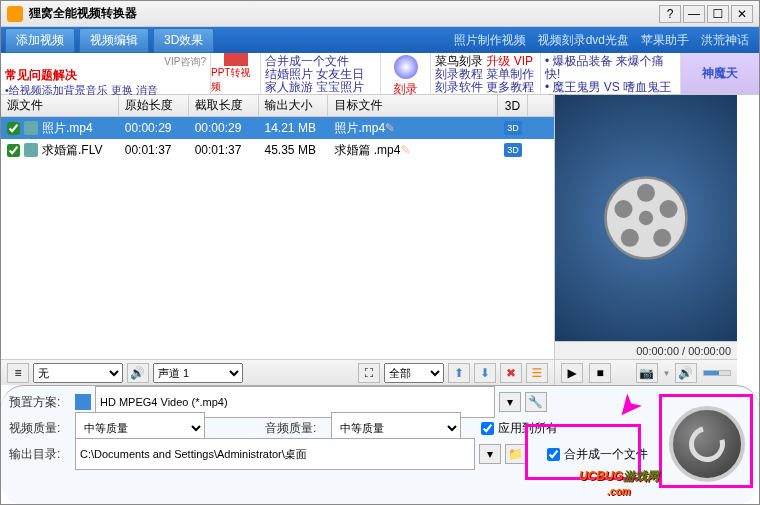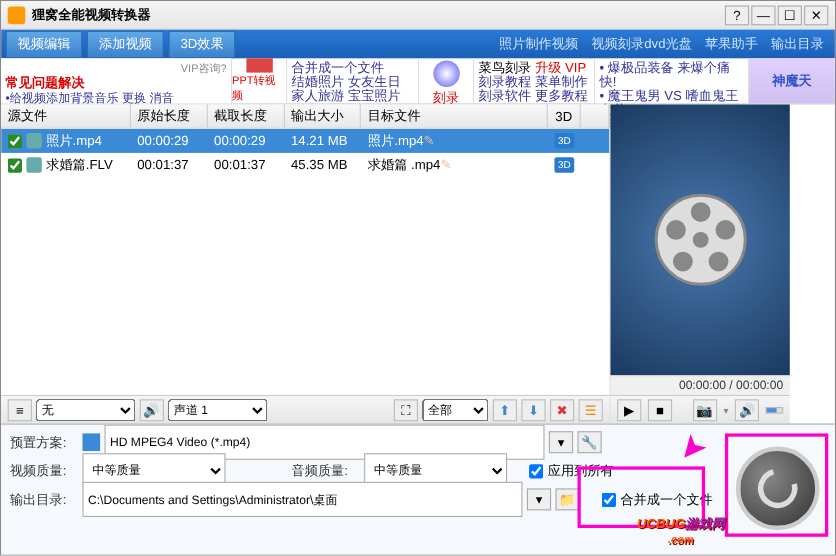--- a/index.html
+++ b/index.html
@@ -36,66 +36,66 @@
 .row { height: 22px; display: flex; align-items: center; }
 .row.sel { background: #3a8ad8; color: #fff; }
 .row .cell { padding: 0 6px; display: flex; align-items: center; }
 .row .chk { margin-right: 4px; accent-color: #2a8a2a; }
 .row .ico { width: 14px; height: 14px; background: #6aa; margin-right: 4px; border-radius: 2px; }
 .row .pencil { width: 14px; height: 14px; color: #eb9; }
 .row .badge3d { width: 22px; height: 14px; background: #2a7ad0; color: #fff; font-size: 9px; display: flex; align-items: center; justify-content: center; border-radius: 2px; }
 .listfoot { height: 26px; background: linear-gradient(#f5f5f5,#e6e6e6); border-top: 1px solid #ccc; display: flex; align-items: center; padding: 0 6px; gap: 4px; }
 .listfoot select, .listfoot .sel { height: 20px; font-size: 11px; }
 .listfoot .iconbtn { width: 22px; height: 20px; border: 1px solid #bbb; background: #eee; display: flex; align-items: center; justify-content: center; cursor: pointer; }
-.preview { width: 163px; display: flex; flex-direction: column; }
+.preview { width: 182px; display: flex; flex-direction: column; }
 .vidarea { flex: 1; background: radial-gradient(circle at center,#4a7ab0,#1a3a60); display: flex; align-items: center; justify-content: center; }
 .reel { width: 90px; height: 90px; }
 .timebar { height: 18px; background: #f0f0f0; border-top: 1px solid #ccc; display: flex; align-items: center; justify-content: flex-end; padding: 0 6px; font-size: 11px; color: #333; }
 .pvfoot { height: 26px; background: linear-gradient(#f5f5f5,#e6e6e6); border-top: 1px solid #ccc; display: flex; align-items: center; padding: 0 6px; gap: 6px; }
 .pvfoot .iconbtn { width: 22px; height: 20px; border: 1px solid #bbb; background: #eee; display: flex; align-items: center; justify-content: center; cursor: pointer; }
 .pvfoot .vol { flex: 1; height: 6px; background: #ddd; border: 1px solid #bbb; position: relative; }
 .pvfoot .vol .fill { position: absolute; left: 0; top: 0; bottom: 0; width: 60%; background: #4a90d8; }
-.bottompane { border-top: 1px solid #aaa; padding: 4px 8px; background: #f5f9fd; height: 120px; position: relative; }
+.bottompane { border-top: 1px solid #aaa; padding: 4px 8px; background: #f5f9fd; height: 120px; position: relative; border-radius: 23px; }
 .formrow { display: flex; align-items: center; height: 24px; margin-bottom: 2px; }
 .formrow .lbl { width: 66px; color: #333; }
 .formrow input[type=text], .formrow select { height: 32px; border: 1px solid #aaa; padding: 0 4px; font-size: 11px; background: #fff; }
 .formrow .wide { width: 400px; }
 .formrow .med { width: 130px; }
 .formrow .toolbtn { width: 22px; height: 20px; border: 1px solid #aaa; background: #eee; margin-left: 4px; cursor: pointer; display: flex; align-items: center; justify-content: center; }
 .formrow .chkbox { margin-left: 20px; display: flex; align-items: center; gap: 4px; }
 .bigconvert { position: absolute; right: 14px; top: 20px; width: 76px; height: 76px; border-radius: 50%; background: radial-gradient(circle at 35% 35%,#888,#333); border: 4px solid #ccc; display: flex; align-items: center; justify-content: center; cursor: pointer; }
 .bigconvert .arr { width: 36px; height: 36px; border: 5px solid #ddd; border-radius: 50%; border-top-color: transparent; transform: rotate(30deg); }
 .highlightbox { position: absolute; border: 3px solid #ff00cc; pointer-events: none; }
 .hl1 { left: 524px; top: 38px; width: 116px; height: 56px; }
 .hl2 { right: 6px; top: 8px; width: 94px; height: 94px; }
 .arrow-annot { position: absolute; left: 616px; top: 4px; color: #ff00cc; font-size: 30px; transform: rotate(130deg); }
 .watermark { position: absolute; right: 100px; bottom: 8px; font-size: 22px; font-weight: bold; font-style: italic; color: #ff5500; text-shadow: 1px 1px 0 #800; }
-.watermark .wm2 { color: #a21caf; }
+.watermark .wm2 { color: #4d7c0f; }
 </style>
 </head>
 <body>
 
 <div class="titlebar">
   <div class="logo"></div>
   <div class="title">狸窝全能视频转换器</div>
   <div class="winbtn">?</div>
   <div class="winbtn">—</div>
   <div class="winbtn">☐</div>
   <div class="winbtn">✕</div>
 </div>
 
 <div class="toolbar">
+  <div class="btn">添加视频</div>
   <div class="btn">视频编辑</div>
-  <div class="btn">添加视频</div>
   <div class="btn">3D效果</div>
   <div class="spacer"></div>
   <span class="link">照片制作视频</span>
   <span class="link">视频刻录dvd光盘</span>
   <span class="link">苹果助手</span>
-  <span class="link">输出目录</span>
+  <span class="link">洪荒神话</span>
 </div>
 
 <div class="adbar">
   <div class="adbox1">
     <div class="hdr">
         <span class="red">常见问题解决</span>
         <span class="vip">VIP咨询?</span>
       </div>
     <div class="sub">•给视频添加背景音乐 更换 消音</div>
     <div class="sub">•如何压缩视频 截取 尺寸 加速</div>

